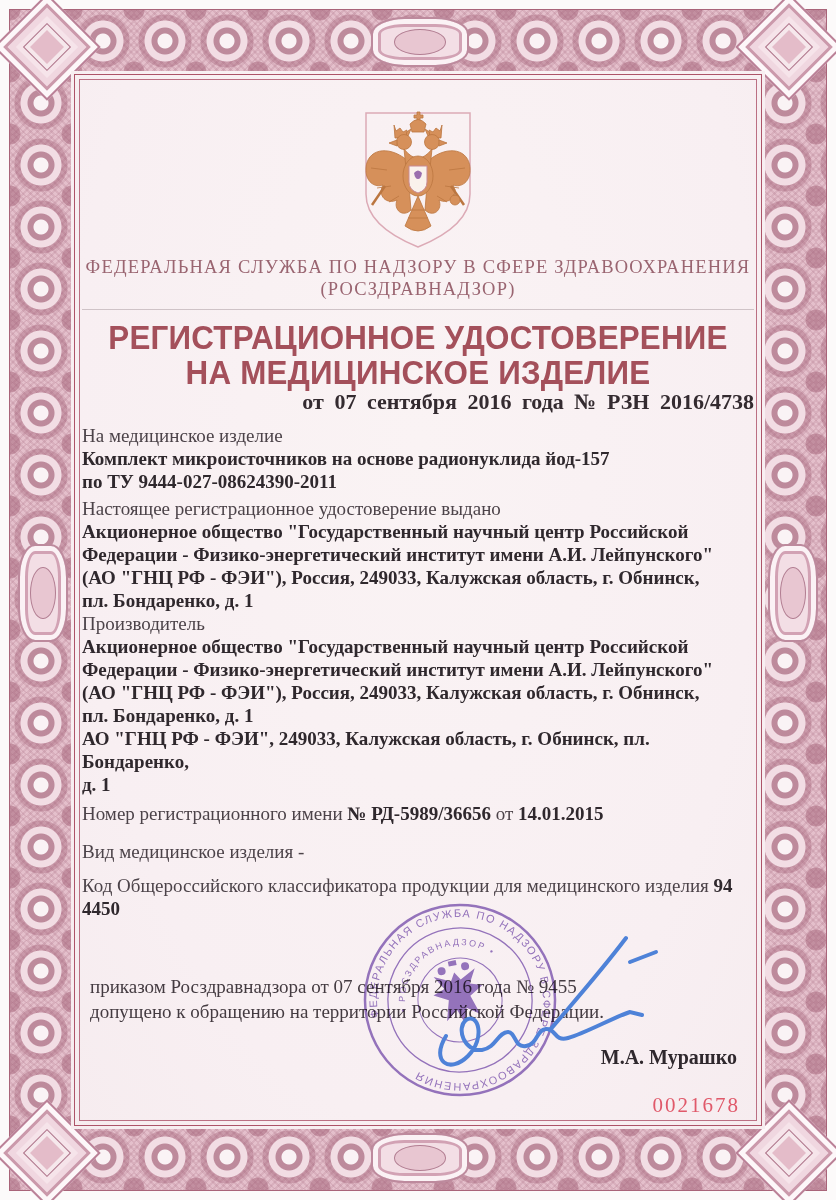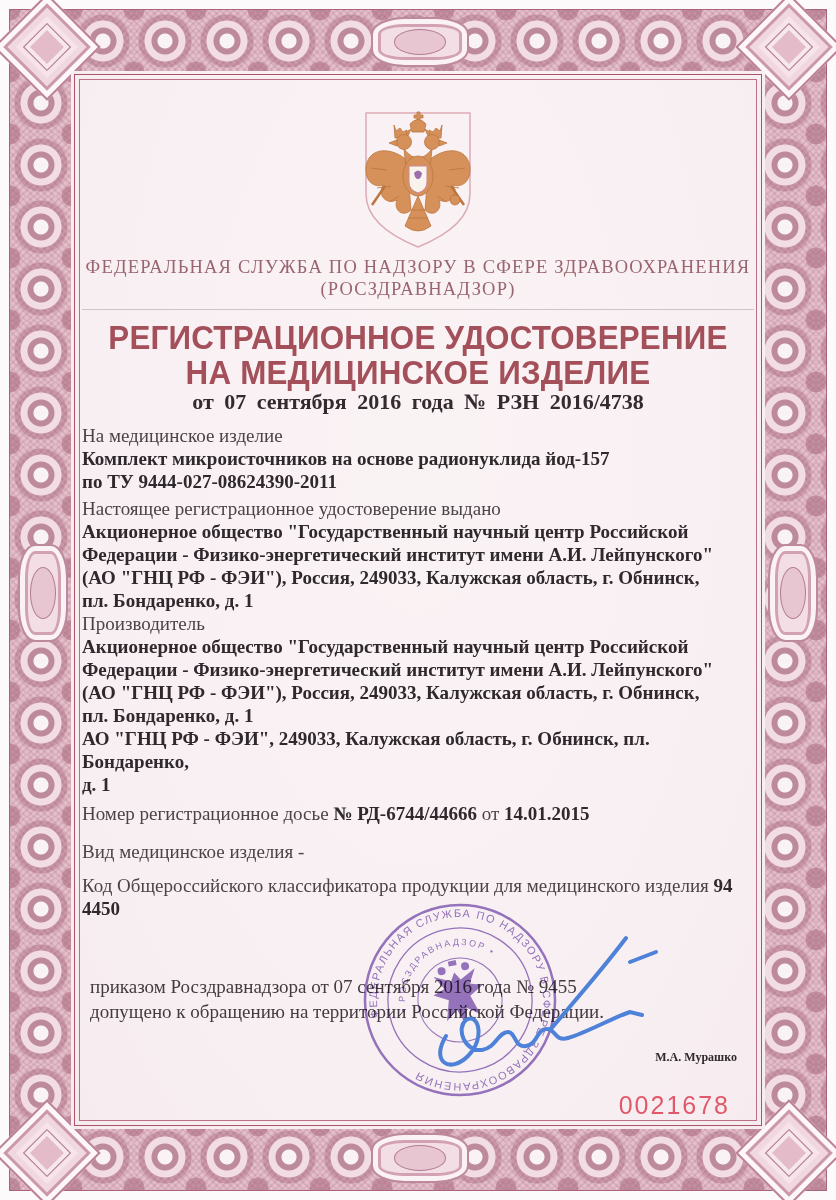--- a/index.html
+++ b/index.html
@@ -62,30 +62,30 @@
   .agency{margin-top:6px;text-align:center;color:#9a6571;font-size:18.5px;
     line-height:22px;letter-spacing:1.2px;white-space:pre-line;}
   .divider{height:1px;background:#cfc3c7;margin-top:9px;}
   .title-line{
     font-family:"Liberation Sans", sans-serif;font-weight:bold;color:#a4505b;
     font-size:33px;line-height:35px;text-align:center;transform:scaleX(.95);
     letter-spacing:.2px;
   }
   .title-line.first{margin-top:10px;}
   .cert-date{font-size:22px;line-height:24px;font-weight:bold;color:#342b30;
-    text-align:center;word-spacing:5px;}
+    text-align:right;word-spacing:5px;}
   .label{color:#4c4349;}
   .value{font-weight:bold;color:#2f282d;white-space:pre-line;}
   .mt10{margin-top:10px}.mt4{margin-top:4px}.mt6{margin-top:6px}
   .mt15{margin-top:15px}.mt13{margin-top:13px}.mt11{margin-top:11px}
   .order{margin-top:54px;margin-left:8px;line-height:25px;white-space:pre-line;color:#443b41;}
   .signer-title{margin-top:3px;line-height:25px;font-weight:bold;color:#2f282d;white-space:pre-line;}
-  .signer-name{position:absolute;right:17px;top:964px;font-weight:bold;font-size:12px;color:#2f282d;}
-  .serial{position:absolute;right:24px;top:1012px;font-family:Liberation Sans, sans-serif;
-    font-size:25px;letter-spacing:2px;color:#e0596a;}
+  .signer-name{position:absolute;right:17px;top:964px;font-weight:bold;font-size:20px;color:#2f282d;}
+  .serial{position:absolute;right:14px;top:1012px;font-family:Liberation Serif, serif;
+    font-size:21px;letter-spacing:2px;color:#e0596a;}
   .stamp{position:absolute;left:278px;top:818px;opacity:.8;mix-blend-mode:multiply;
     transform:rotate(-12deg);z-index:5;}
   .signature{position:absolute;left:334px;top:842px;z-index:6;}
 </style>
 </head>
 <body>
 
 <div class="band"></div>
 <div class="rosette tl"></div>
 <div class="rosette tr"></div>
@@ -150,22 +150,22 @@
   <div class="label">Производитель</div>
   <div class="value">Акционерное общество "Государственный научный центр Российской
 Федерации - Физико-энергетический институт имени А.И. Лейпунского"
 (АО "ГНЦ РФ - ФЭИ"), Россия, 249033, Калужская область, г. Обнинск,
 пл. Бондаренко, д. 1</div>
 
   <div class="value">АО "ГНЦ РФ - ФЭИ", 249033, Калужская область, г. Обнинск, пл. Бондаренко,
 д. 1</div>
 
   <div class="mt6">
-    <span class="label">Номер регистрационное досье</span>
-    <span class="value">№ РД-6744/44666</span>
+    <span class="label">Номер регистрационного имени</span>
+    <span class="value">№ РД-5989/36656</span>
     <span class="label">от</span>
     <span class="value">14.01.2015</span>
   </div>
 
   <div class="label mt15">Вид медицинское изделия -</div>
 
 
   <div class="mt11">
     <span class="label">Код Общероссийского классификатора продукции для медицинского изделия</span>
     <span class="value">94 4450</span>

